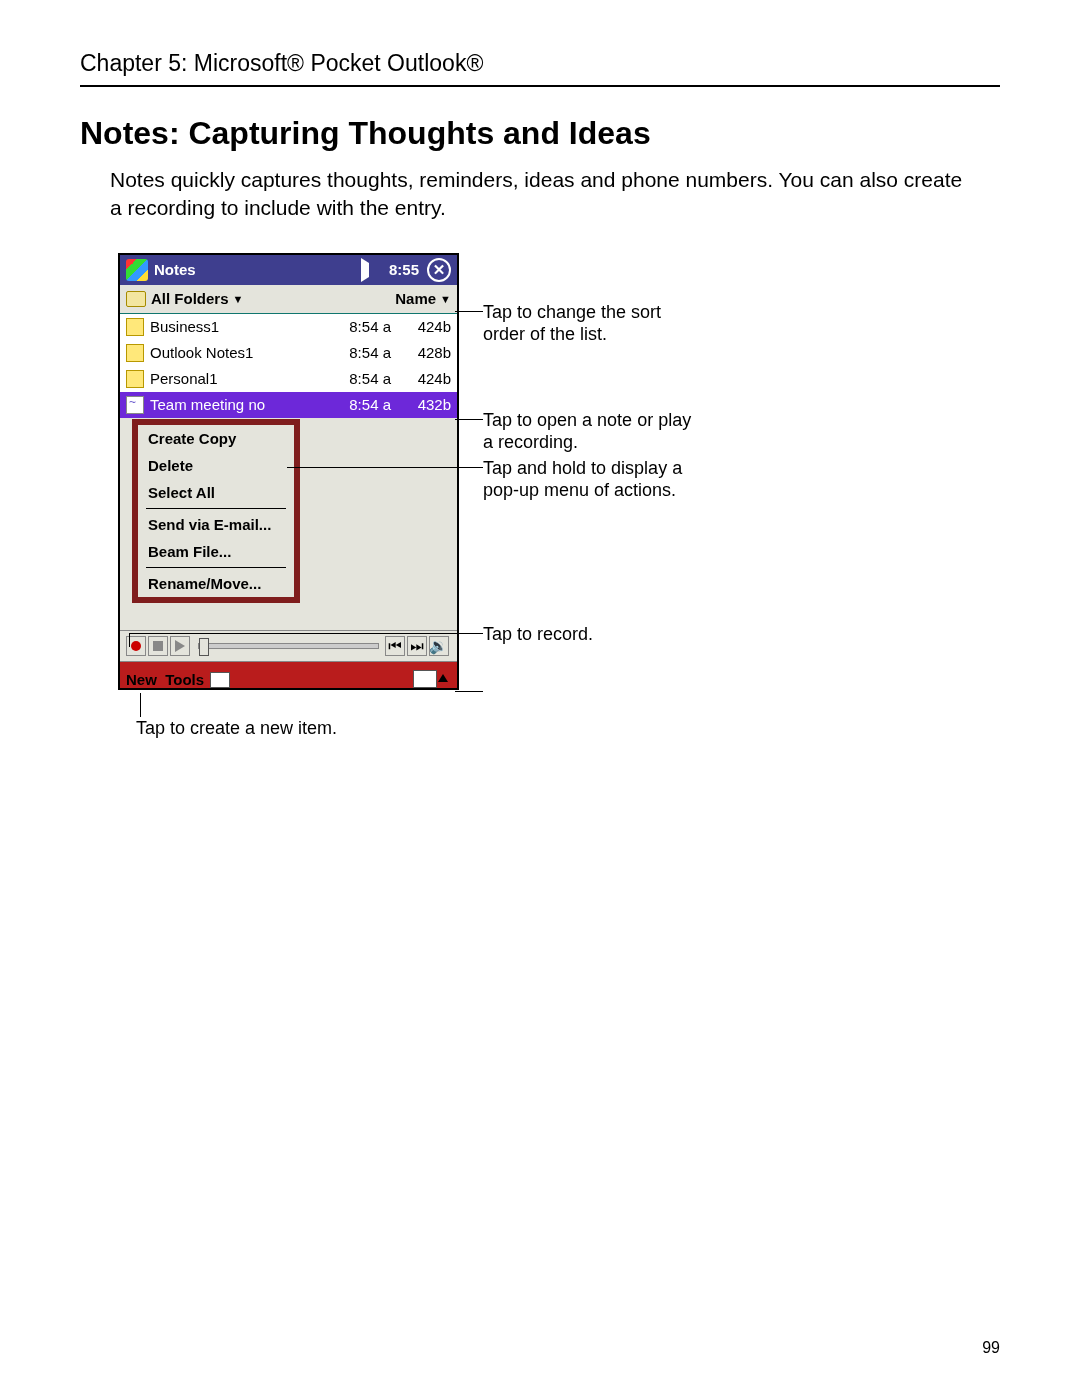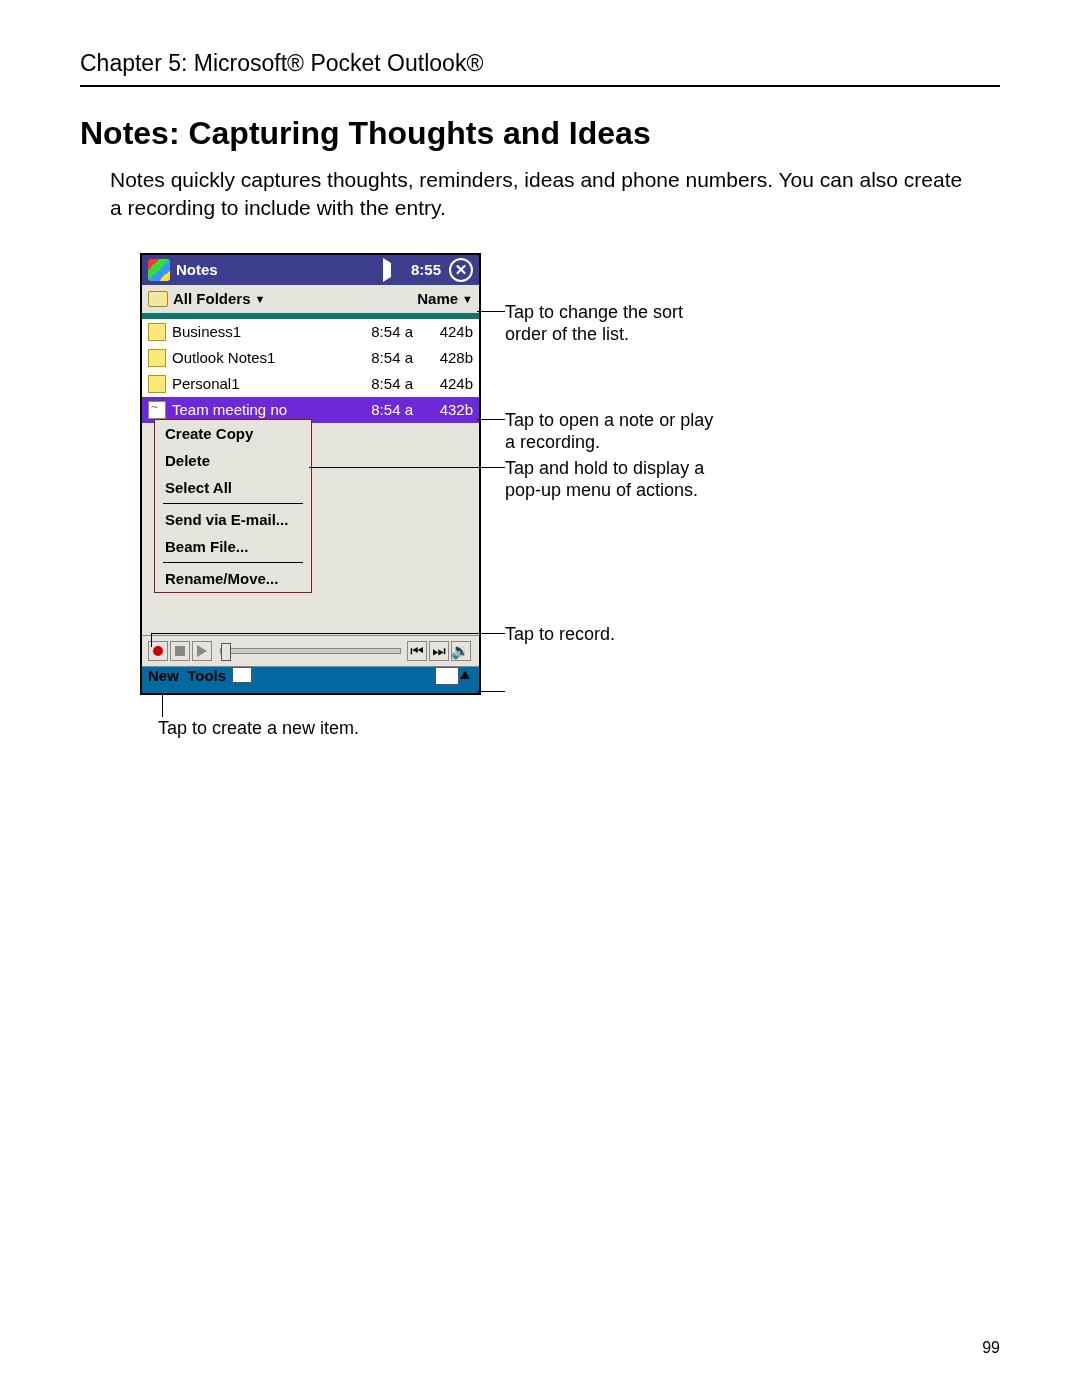--- a/index.html
+++ b/index.html
@@ -1,51 +1,51 @@
 <!DOCTYPE html>
 <html><head>
 <meta charset="utf-8">
 <style>
   html,body{margin:0;padding:0;background:#fff;font-family:Arial,Helvetica,sans-serif;color:#000}
   .page{width:1080px;height:1397px;position:relative;padding:50px 80px 0 80px;box-sizing:border-box}
   .chapter{font-size:23px;margin-bottom:8px}
   .hr{height:2px;background:#000;margin-bottom:28px}
   h1{font-size:32px;font-weight:bold;margin:0 0 14px 0}
   .intro{font-size:21px;line-height:1.35;margin:0 30px 30px 30px}
-  .figure-area{position:relative;margin-left:60px;height:520px}
+  .figure-area{position:relative;margin-left:38px;height:520px}
   .shot{position:absolute;left:0;top:0;width:337px;border:2px solid #000;background:#e4e4dc;font-family:Tahoma,Arial,sans-serif;font-size:15px}
   .titlebar{background:#3e3e8e;color:#fff;height:30px;display:flex;align-items:center;padding:0 6px;font-weight:bold}
   .flag{width:22px;height:22px;background:linear-gradient(135deg,#f33 0 25%,#3d3 25% 50%,#39f 50% 75%,#fd3 75% 100%);border-radius:3px;margin-right:6px}
   .titlebar .spacer{flex:1}
   .spk{width:14px;height:14px;border-left:8px solid #fff;border-top:5px solid transparent;border-bottom:5px solid transparent;margin-right:6px}
   .close-o{width:20px;height:20px;border:2px solid #fff;border-radius:50%;display:flex;align-items:center;justify-content:center;font-weight:bold;margin-left:8px}
-  .folderbar{background:#e4e4dc;height:28px;display:flex;align-items:center;padding:0 6px;border-bottom:6px solid #0f766e;font-weight:bold}
+  .folderbar{background:#e4e4dc;height:28px;display:flex;align-items:center;padding:0 6px;border-bottom:1px solid #0f766e;font-weight:bold}
   .folder-ico{width:18px;height:14px;background:#f3e6a0;border:1px solid #a68b00;border-radius:2px;margin-right:5px}
   .folderbar .spacer{flex:1}
   .dd{font-size:11px;margin-left:4px}
   .list{background:#fff}
   .row{display:flex;align-items:center;height:26px;padding:0 6px;font-weight:normal}
   .row.sel{background:#6d28d9;color:#fff}
   .note-ico{width:16px;height:16px;background:#ffe87a;border:1px solid #b89800;margin-right:6px}
   .rec-ico{width:16px;height:16px;background:#fff;border:1px solid #888;margin-right:6px;position:relative}
   .rec-ico::after{content:"~";position:absolute;left:2px;top:-2px;color:#6a5acd;font-size:12px}
   .c1{flex:1;white-space:nowrap;overflow:hidden}
   .c2{width:70px;text-align:right}
   .c3{width:60px;text-align:right}
-  .popup{position:absolute;left:12px;top:164px;width:156px;background:#e4e4dc;border:1px solid #7f1d1d;font-weight:bold;font-size:15px}
+  .popup{position:absolute;left:12px;top:164px;width:156px;background:#e4e4dc;border:6px solid #7f1d1d;font-weight:bold;font-size:15px}
   .popup .mi{padding:5px 10px}
   .popup .sep{height:1px;background:#000;margin:2px 8px}
   .recbar{background:#e4e4dc;height:30px;border-top:1px solid #888;border-bottom:1px solid #888;display:flex;align-items:center;padding:0 6px;margin-top:212px}
   .btn{width:18px;height:18px;border:1px solid #888;margin-right:2px;display:flex;align-items:center;justify-content:center}
   .rec-dot{width:10px;height:10px;background:#c00;border-radius:50%}
   .stop{width:10px;height:10px;background:#888}
   .play{width:0;height:0;border-left:10px solid #888;border-top:6px solid transparent;border-bottom:6px solid transparent}
   .slider{flex:1;height:4px;background:#ccc;border:1px solid #888;margin:0 6px;position:relative}
   .slider::before{content:"";position:absolute;left:0;top:-6px;width:8px;height:16px;background:#e4e4dc;border:1px solid #555}
-  .menubar{background:#0369a1;height:26px;display:flex;align-items:flex-start;padding:0 6px;font-weight:bold}
+  .menubar{background:#b91c1c;height:26px;display:flex;align-items:flex-end;padding:0 6px;font-weight:bold}
   .kb{width:22px;height:16px;background:#fff;border:1px solid #555;margin-left:auto;position:relative}
   .kb::after{content:"";position:absolute;right:-12px;top:3px;width:0;height:0;border-bottom:8px solid #000;border-left:5px solid transparent;border-right:5px solid transparent}
   .tool-ico{width:18px;height:14px;background:#fff;border:1px solid #555;margin-left:6px}
   .callout{position:absolute;font-size:18px;line-height:1.25}
   .callout .line{position:absolute;background:#000}
   .pgnum{position:absolute;right:80px;bottom:40px;font-size:16px;font-weight:normal}
 </style>
 </head>
 <body>
 

